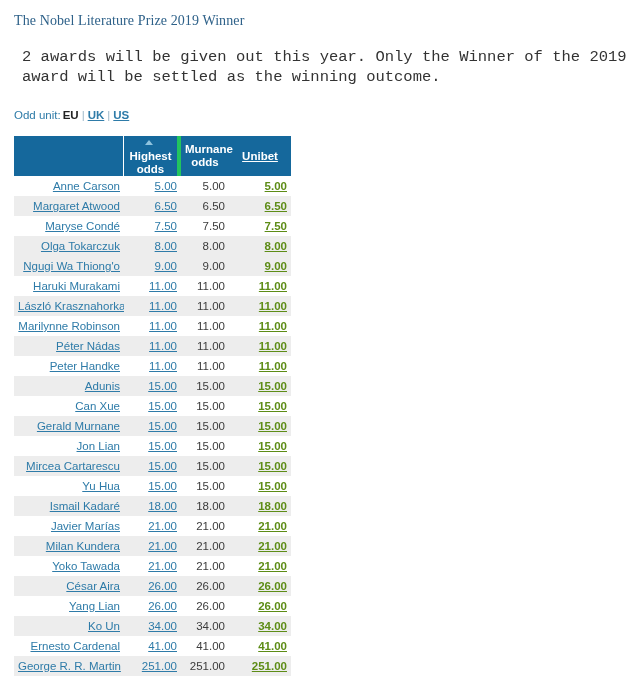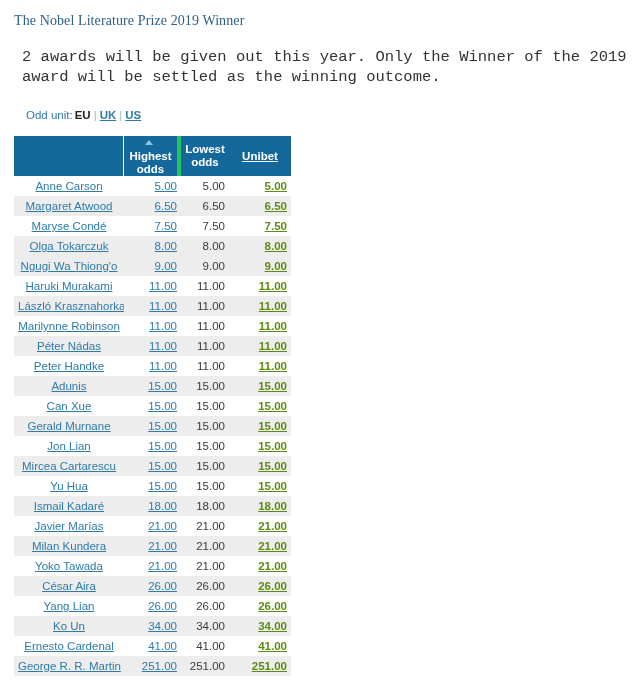--- a/index.html
+++ b/index.html
@@ -33,21 +33,21 @@
   }
   .intro {
     font-family: Liberation Mono, monospace;
     font-size: 15.5px;
     color: #333333;
     line-height: 20px;
     margin: 13px 0 0 8px;
     width: 612px;
   }
   .odd-unit-bar {
-    margin: 21px 0 0 12px;
+    margin: 21px 0 0 0;
     font-family: "Liberation Sans", sans-serif;
     font-size: 11.5px;
     line-height: 14px;
     color: #2e7ba8;
     white-space: nowrap;
   }
   .odd-unit-label {
     color: #2e7ba8;
   }
   .odd-unit-active {
@@ -123,21 +123,21 @@
     padding: 0 4px;
     box-sizing: border-box;
     vertical-align: middle;
     white-space: nowrap;
     overflow: hidden;
     background: #ffffff;
   }
   .odds-table tbody tr.striped td { background: #ededed; }
   .odds-table tbody td.td-gap { background: #ffffff !important; padding: 0; }
 
-  .td-name { text-align: center; padding-left: 6px; margin-left: 9px; }
+  .td-name { text-align: right; padding-left: 6px; margin-left: 9px; }
   .td-high { text-align: right; padding-right: 8px; }
   .td-low  { text-align: right; padding-right: 6px; color: #3b3b3b; }
   .td-book { text-align: right; padding-right: 6px; }
 
   .name-link {
     color: #2e7ba8;
     text-decoration: underline;
     cursor: pointer;
   }
   .odds-link {
@@ -170,21 +170,21 @@
       <col class="c-name">
         <col class="c-high">
         <col class="c-low">
         <col class="c-gap">
         <col class="c-book">
     </colgroup>
     <thead>
       <tr>
         <th class="th-name"></th>
         <th class="th-high"><span class="sort-caret"></span><span>Highest odds</span></th>
-        <th class="th-low">Lowest odds</th>
+        <th class="th-low">Murnane odds</th>
         <th class="th-gap"></th>
         <th class="th-book"><span class="book-link">Unibet</span></th>
       </tr>
     </thead>
     <tbody id="odds-body">
         <tr>
           <td class="td-name"><span class="name-link">Anne Carson</span></td>
           <td class="td-high"><span class="odds-link">5.00</span></td>
           <td class="td-low">5.00</td>
           <td class="td-gap"></td>

